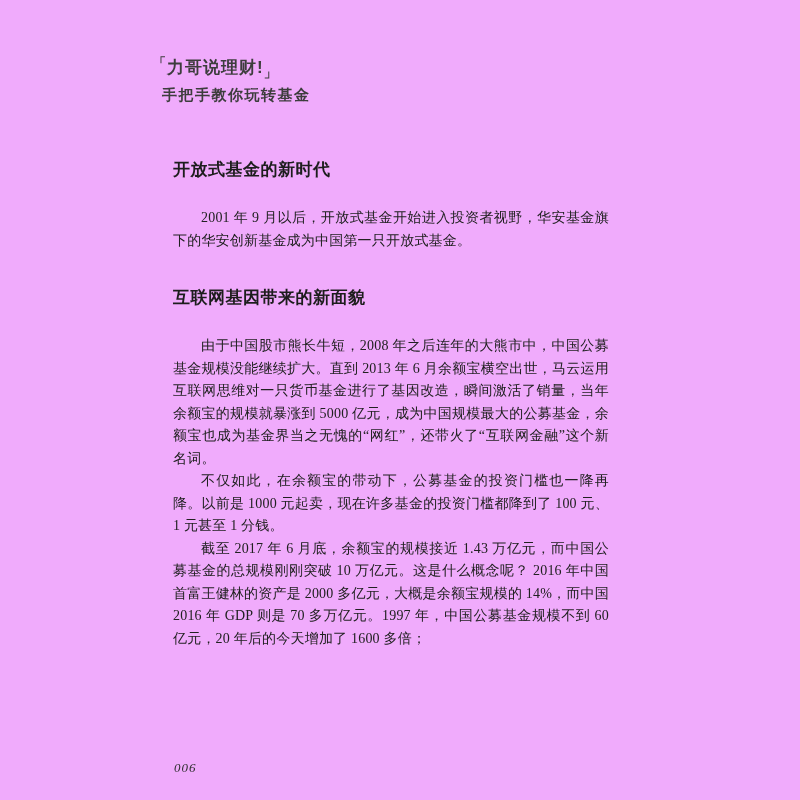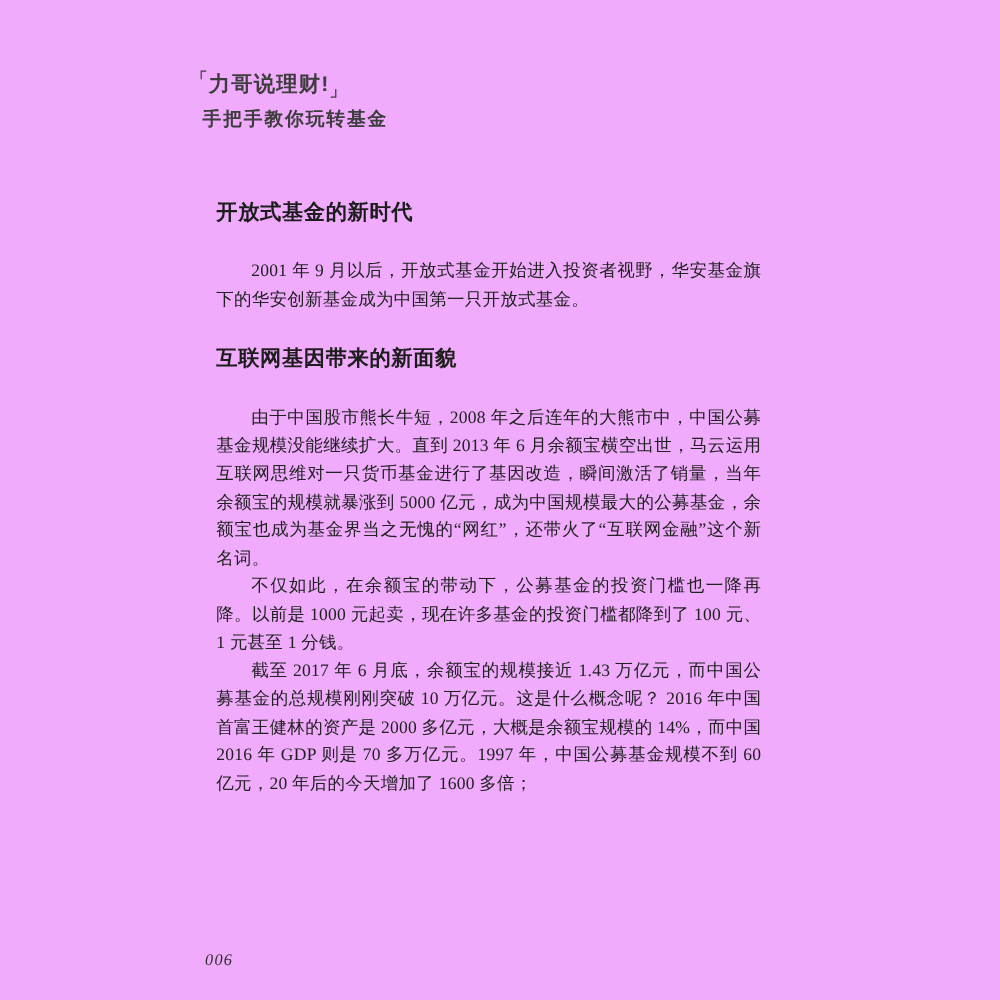--- a/index.html
+++ b/index.html
@@ -60,37 +60,37 @@
   }
   .section-heading {
     margin: 0 0 25px 0;
     font-size: 17px;
     font-weight: 700;
     line-height: 24px;
     letter-spacing: 0.5px;
     color: #1d1d1d;
   }
   .section-heading.not-first {
-    margin-top: 23px;
+    margin-top: 34px;
   }
   .content p {
     margin: 0;
     font-size: 14px;
     line-height: 22.5px;
     text-align: justify;
     text-justify: inter-ideograph;
     text-indent: 2em;
     letter-spacing: 0.2px;
     color: #212121;
   }
 
   
   .page-number {
     position: absolute;
-    left: 164px;
+    left: 174px;
     top: 760px;
     font-size: 13px;
     font-style: italic;
     letter-spacing: 1px;
     color: #2e2e2e;
     font-family: "Liberation Serif", "DejaVu Serif", serif;
   }
 </style>
 </head>
 <body>

